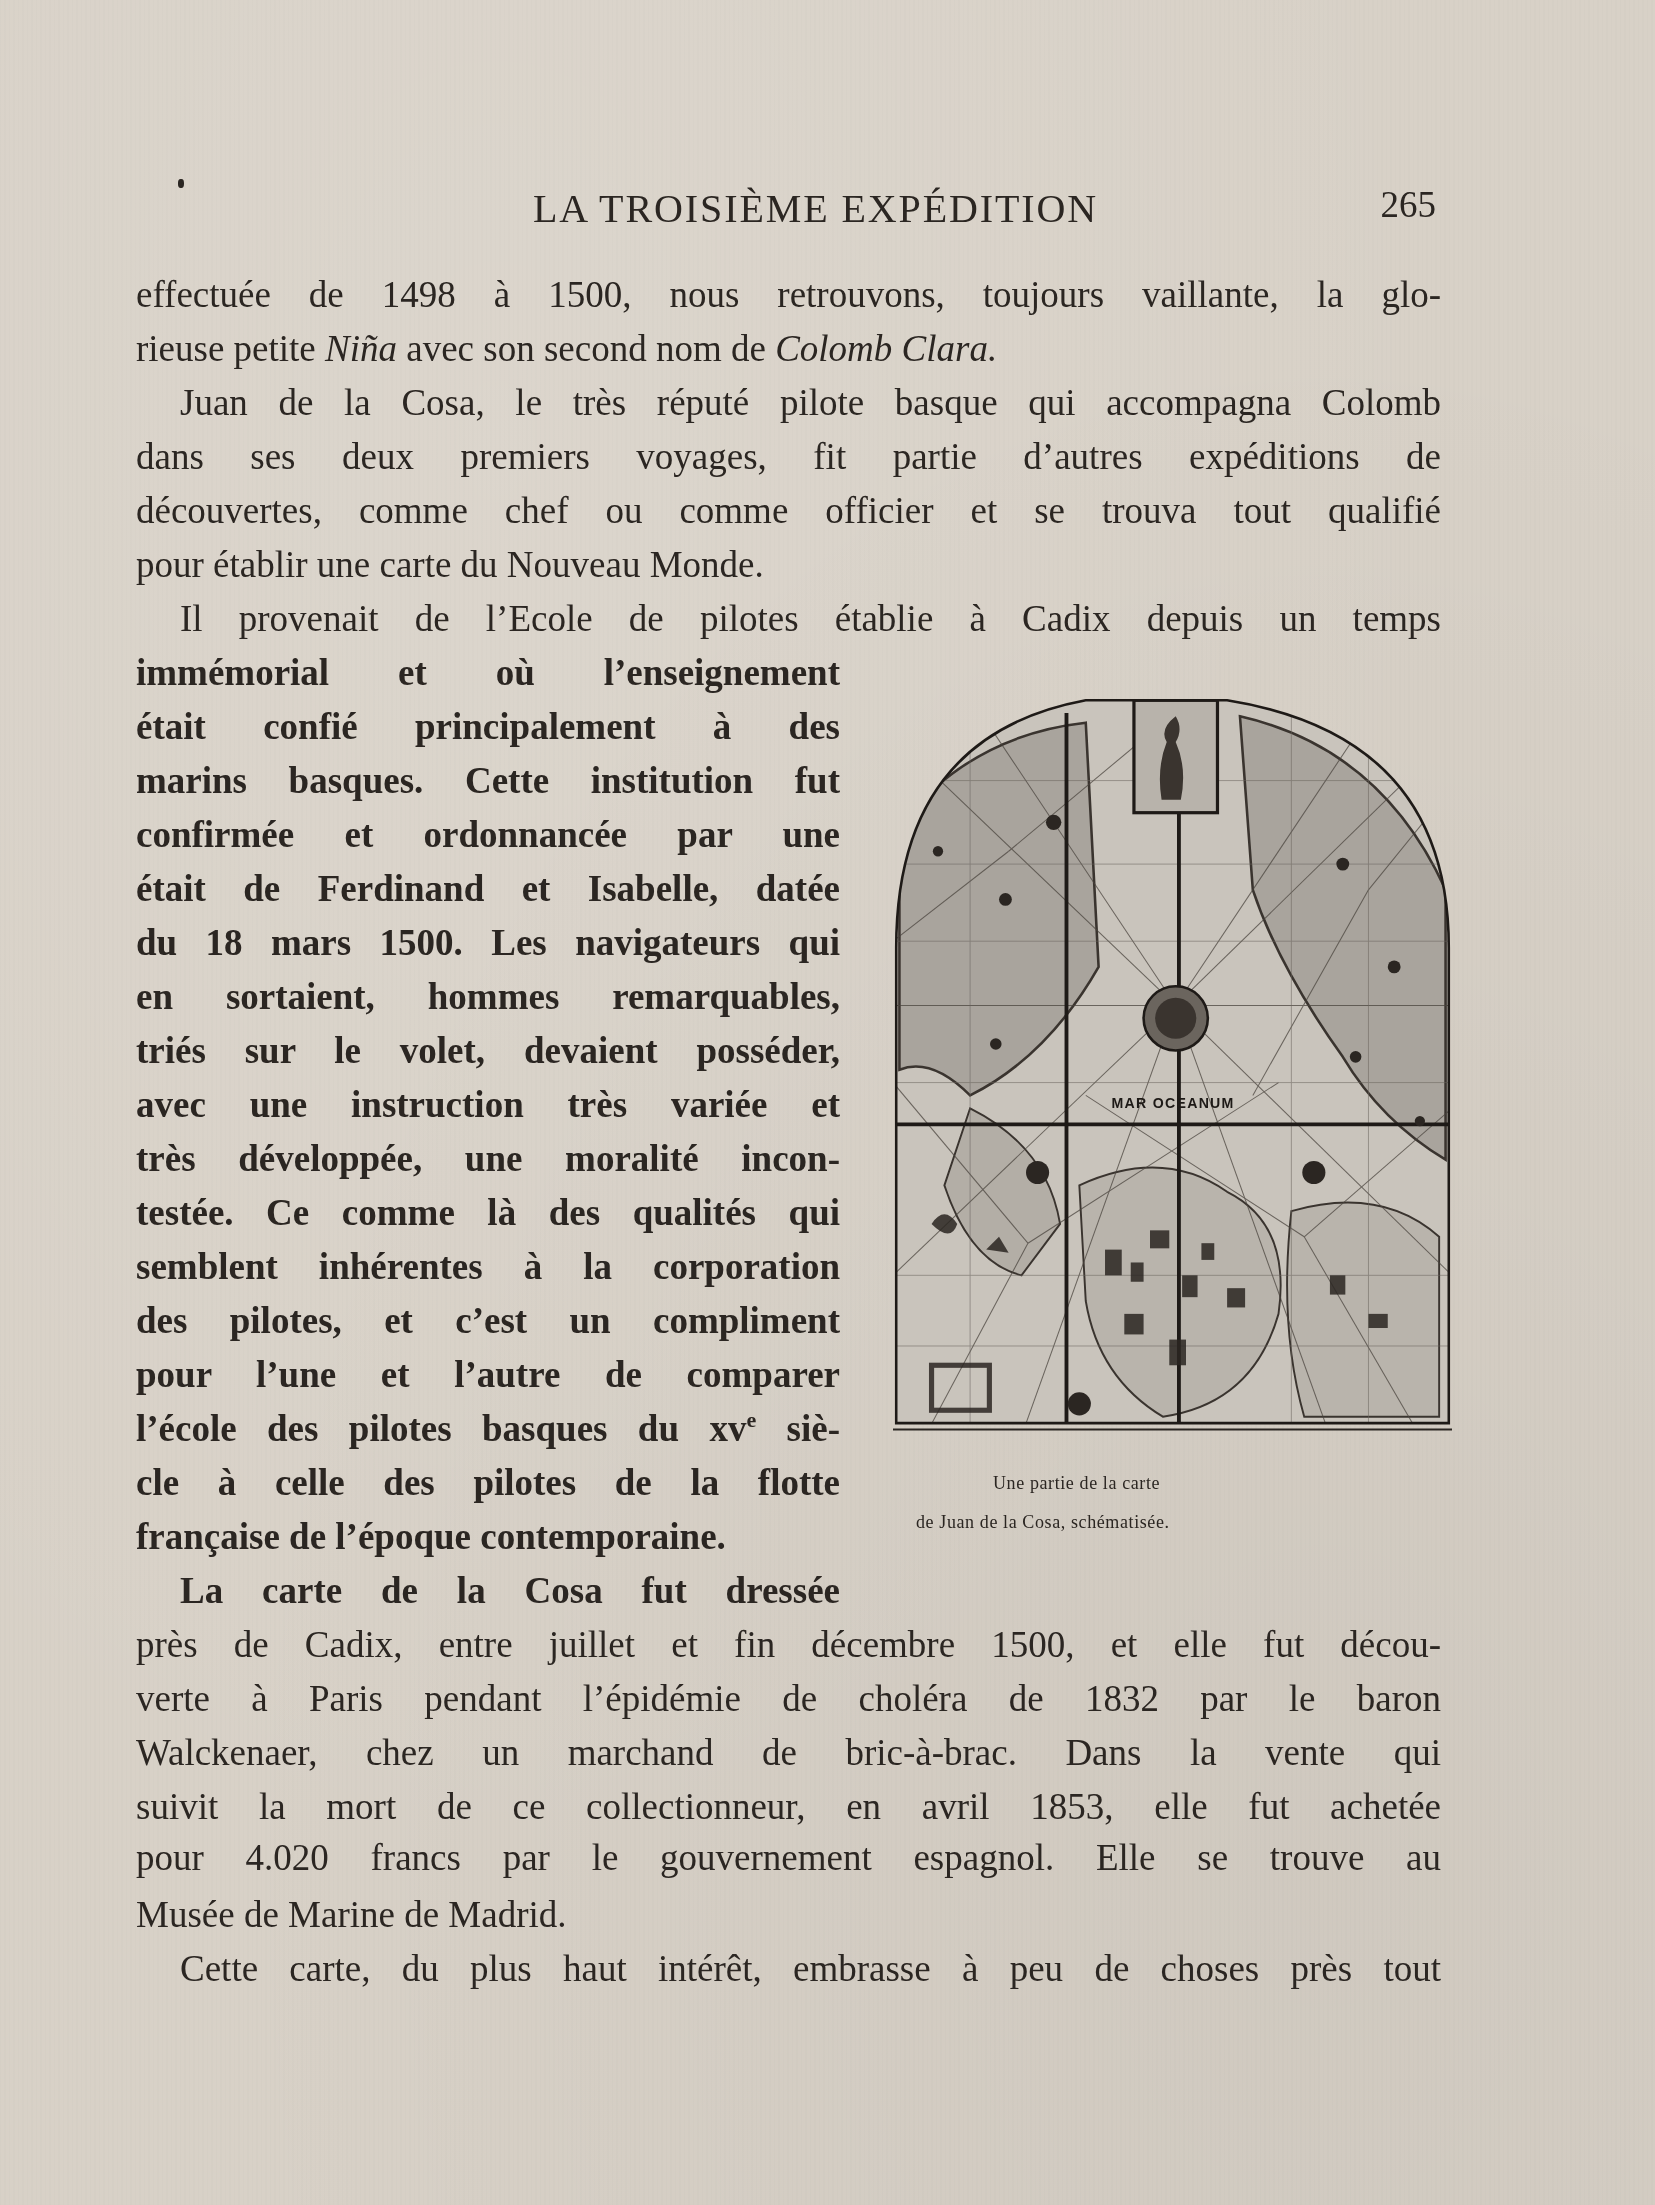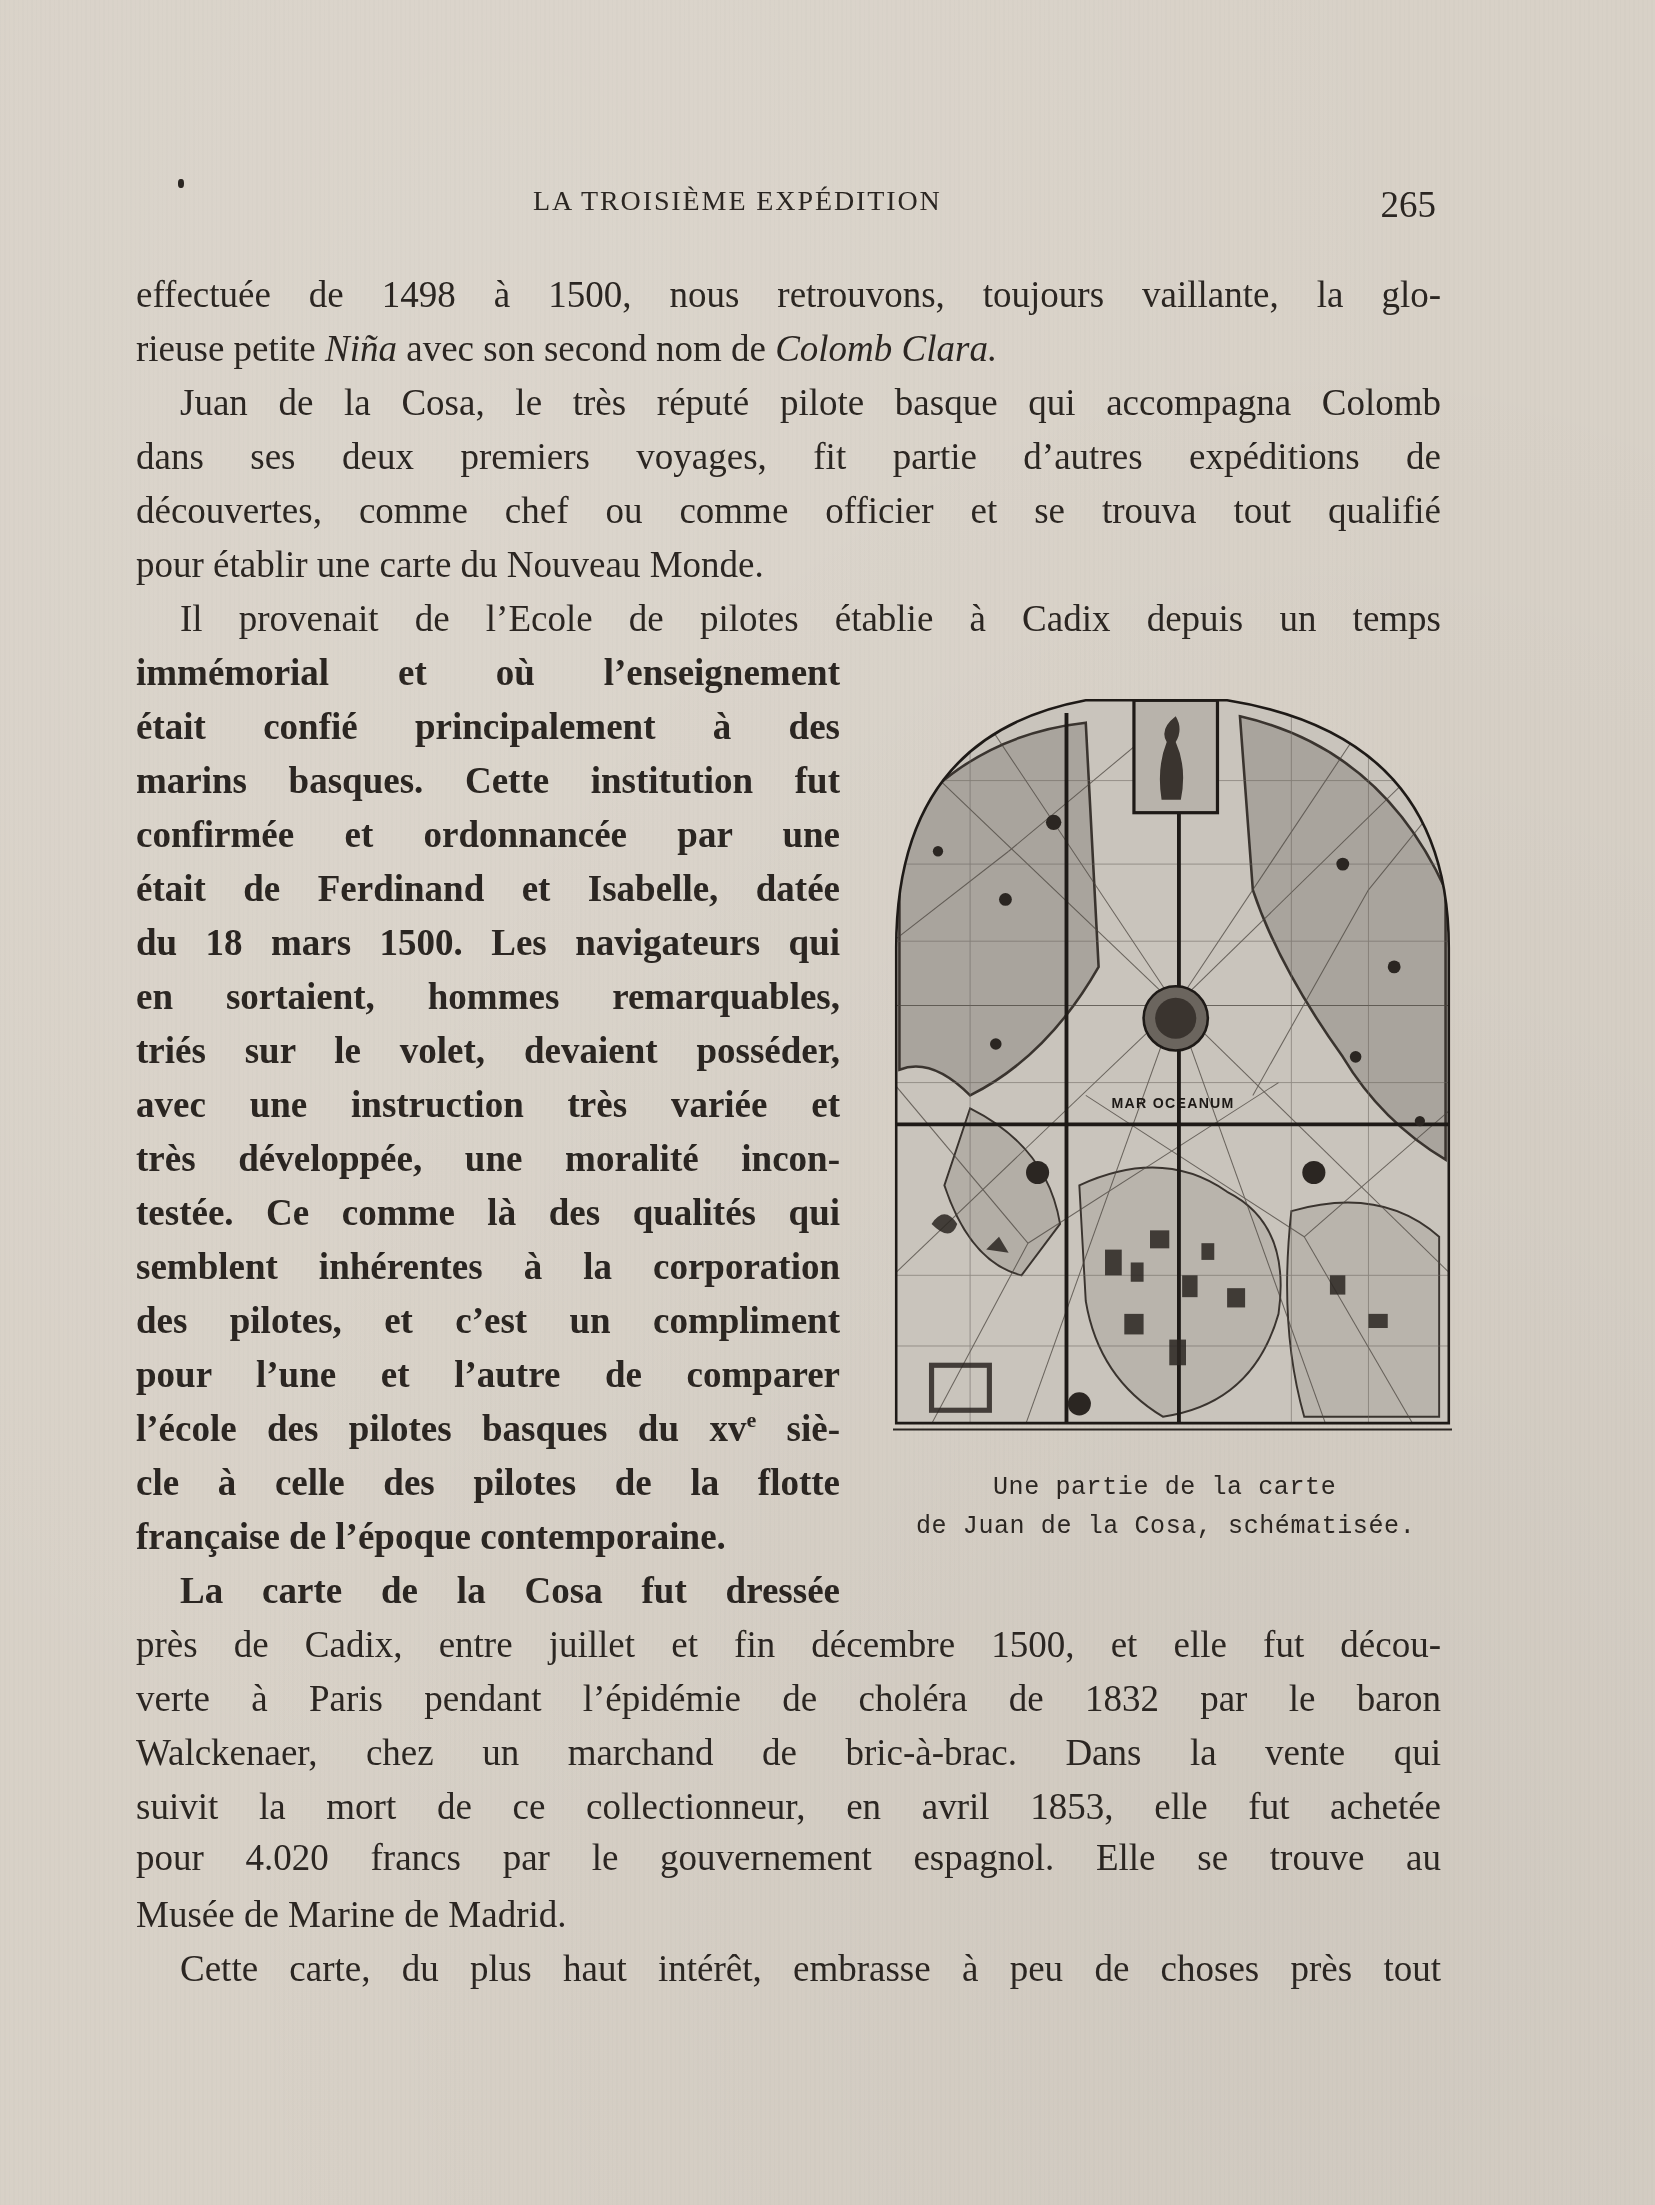--- a/index.html
+++ b/index.html
@@ -14,42 +14,42 @@
     position: absolute; inset: 0;
     background:
       radial-gradient(ellipse at 30% 20%, rgba(255,255,255,0.10), transparent 60%),
       radial-gradient(ellipse at 80% 85%, rgba(0,0,0,0.04), transparent 60%),
       repeating-linear-gradient(90deg, rgba(0,0,0,0.012) 0 1.3px, transparent 1.3px 4.5px);
     pointer-events: none;
   }
   .stray-mark { position: absolute; width: 5.8px; height: 9px; background: #2b2622; border-radius: 45%; left: 178px; top: 179px; }
   .running-head {
     position: absolute; left: 533px; top: 185px;
-    font-size: 28px; letter-spacing: 1.9px; font-variant: small-caps;
+    font-size: 40px; letter-spacing: 1.9px; font-variant: small-caps;
     text-transform: uppercase;
   }
   .folio { position: absolute; right: 219px; top: 183px; font-size: 37px; }
   .line {
     position: absolute; left: 136px;
     font-size: 37px; line-height: 1; white-space: nowrap;
     text-align: justify; text-align-last: justify;
   }
   .full { width: 1305px; }
   .narrow { width: 704px; font-weight: bold; }
   .last { text-align-last: left; }
   .indent { padding-left: 44px; box-sizing: border-box; }
   em { font-style: italic; }
   sup { font-size: 22px; vertical-align: 14px; line-height: 0; }
 
   .figure {
     position: absolute; left: 893px; top: 697px; width: 559px; height: 739px;
   }
   .figure svg { width: 100%; height: 100%; }
   .caption {
-    position: absolute; font-size: 25px; white-space: nowrap; letter-spacing: 0.6px; font-family: Liberation Mono, monospace;
+    position: absolute; font-size: 18px; white-space: nowrap; letter-spacing: 0.6px;
   }
   .cap1 { left: 993px; top: 1473px; }
   .cap2 { left: 916px; top: 1512px; }
 </style>
 </head>
 <body>
 
 <div class="paper-texture"></div>
 <div class="stray-mark"></div>
 

